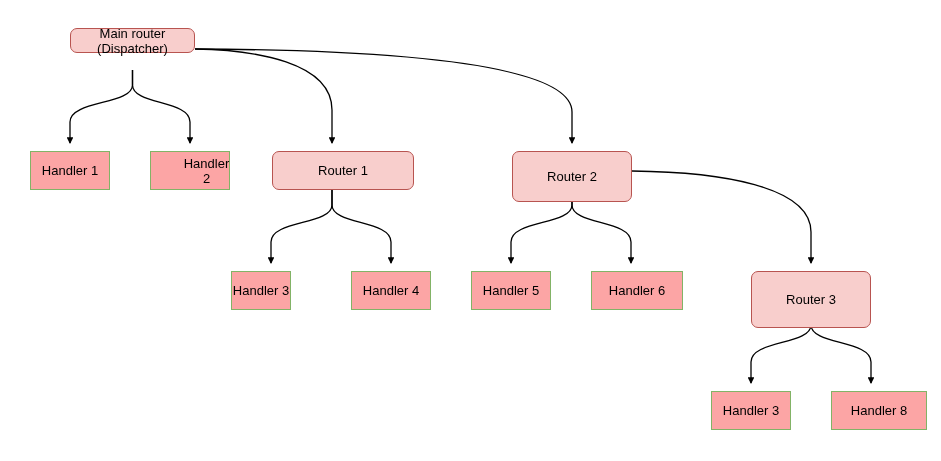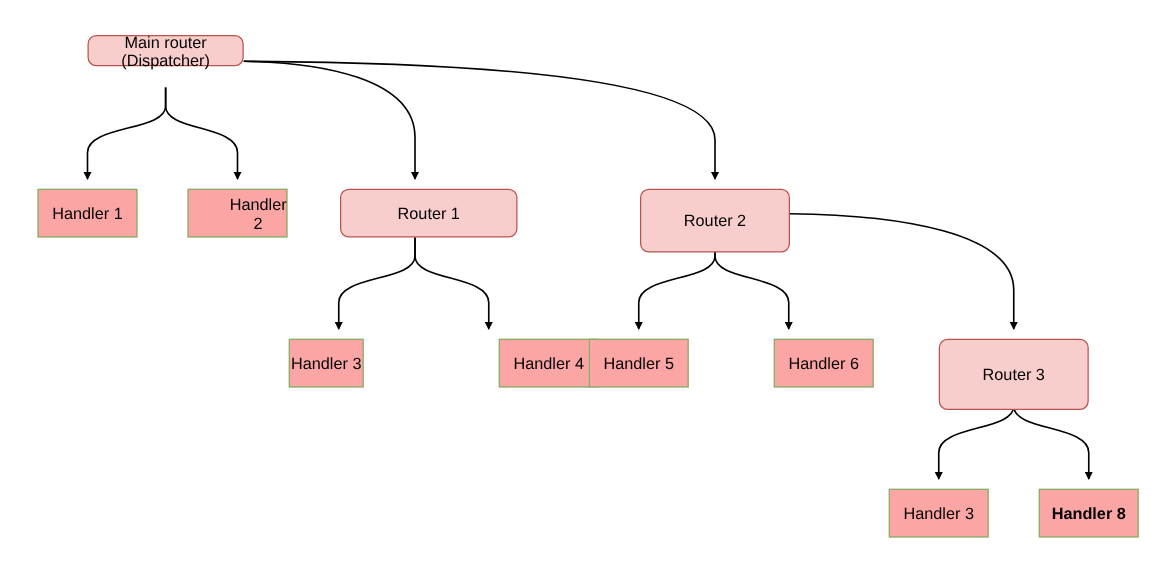--- a/index.html
+++ b/index.html
@@ -97,33 +97,33 @@
       </div>
       <div class="node node-router" style="left: 272px; top: 151px; width: 142px; height: 39px;">
         <span class="node-label">Router 1</span>
       </div>
       <div class="node node-router" style="left: 512px; top: 151px; width: 120px; height: 51px;">
         <span class="node-label">Router 2</span>
       </div>
       <div class="node node-handler" style="left: 231px; top: 271px; width: 60px; height: 39px;">
         <span class="node-label">Handler 3</span>
       </div>
-      <div class="node node-handler" style="left: 351px; top: 271px; width: 80px; height: 39px; margin-left: 48px;">
+      <div class="node node-handler" style="left: 351px; top: 271px; width: 80px; height: 39px;">
         <span class="node-label">Handler 4</span>
       </div>
       <div class="node node-handler" style="left: 471px; top: 271px; width: 80px; height: 39px; align-items: center;">
         <span class="node-label">Handler 5</span>
       </div>
-      <div class="node node-handler" style="left: 591px; top: 271px; width: 80px; height: 39px; margin-left: 28px;">
+      <div class="node node-handler" style="left: 591px; top: 271px; width: 92px; height: 39px;">
         <span class="node-label">Handler 6</span>
       </div>
       <div class="node node-router" style="left: 751px; top: 271px; width: 120px; height: 57px; justify-content: center;">
         <span class="node-label">Router 3</span>
       </div>
       <div class="node node-handler" style="left: 711px; top: 391px; width: 80px; height: 39px;">
         <span class="node-label">Handler 3</span>
       </div>
-      <div class="node node-handler" style="left: 831px; top: 391px; width: 80px; height: 39px; font-weight: bold;">
+      <div class="node node-handler" style="left: 831px; top: 391px; width: 96px; height: 39px;">
         <span class="node-label">Handler 8</span>
       </div>
     </div>
 
 </div>
 
 </body></html>

